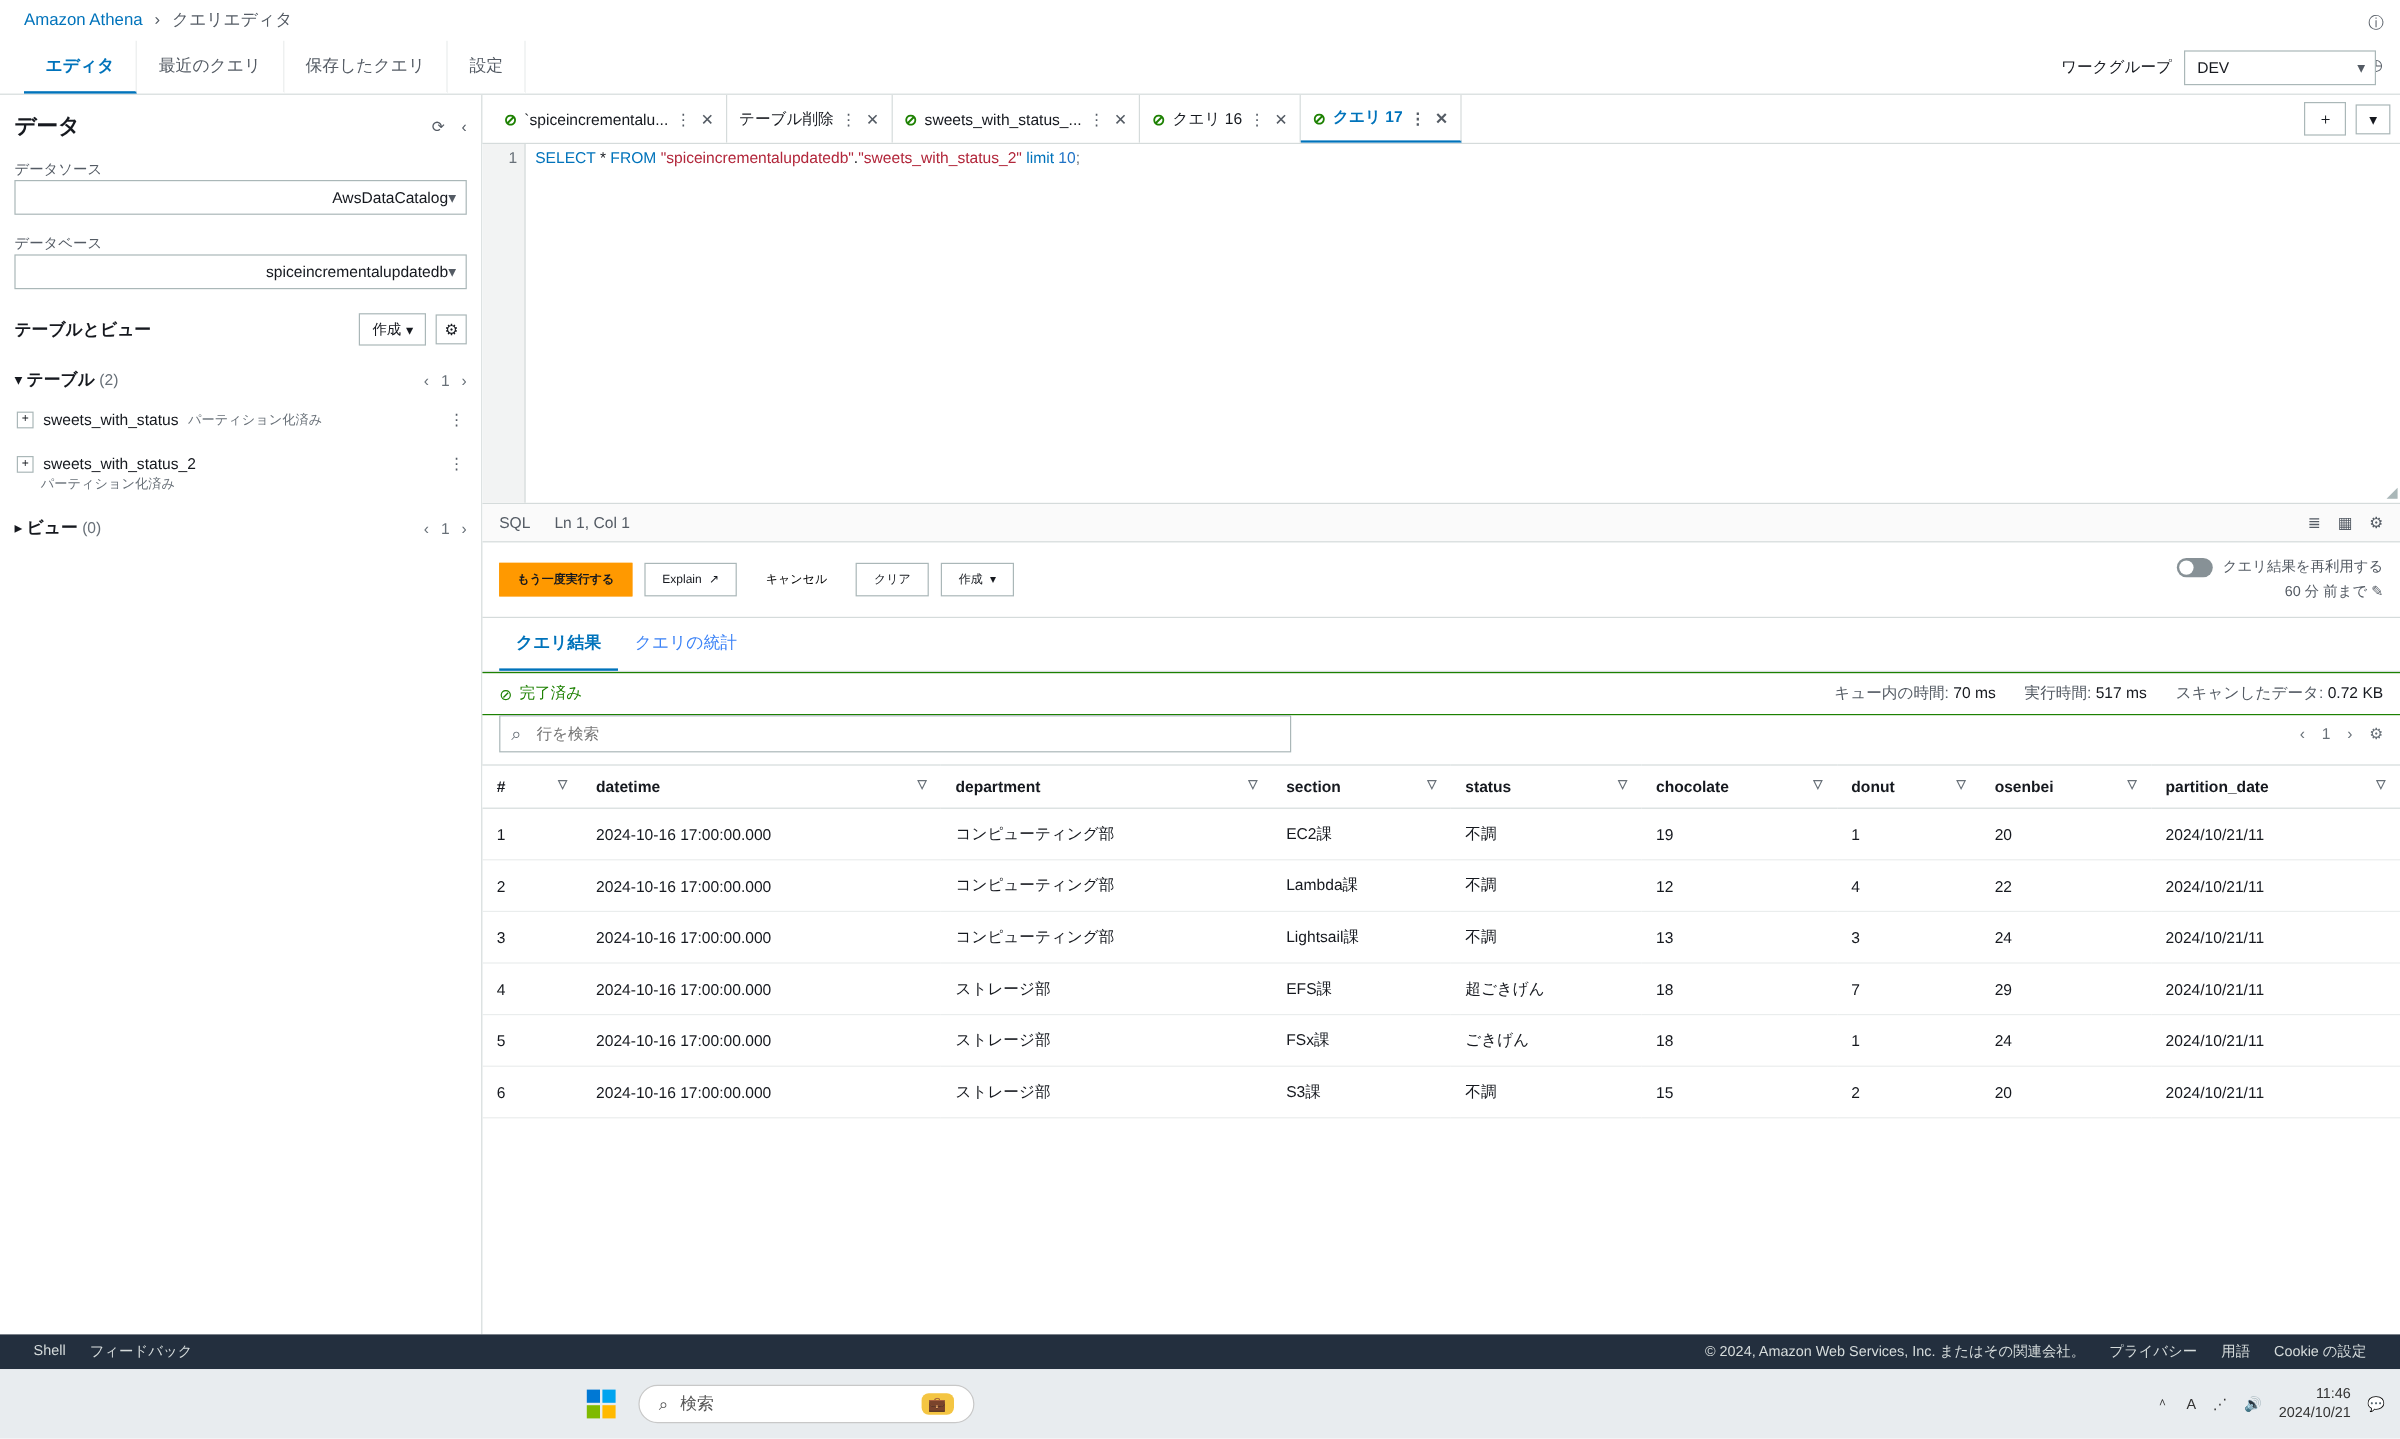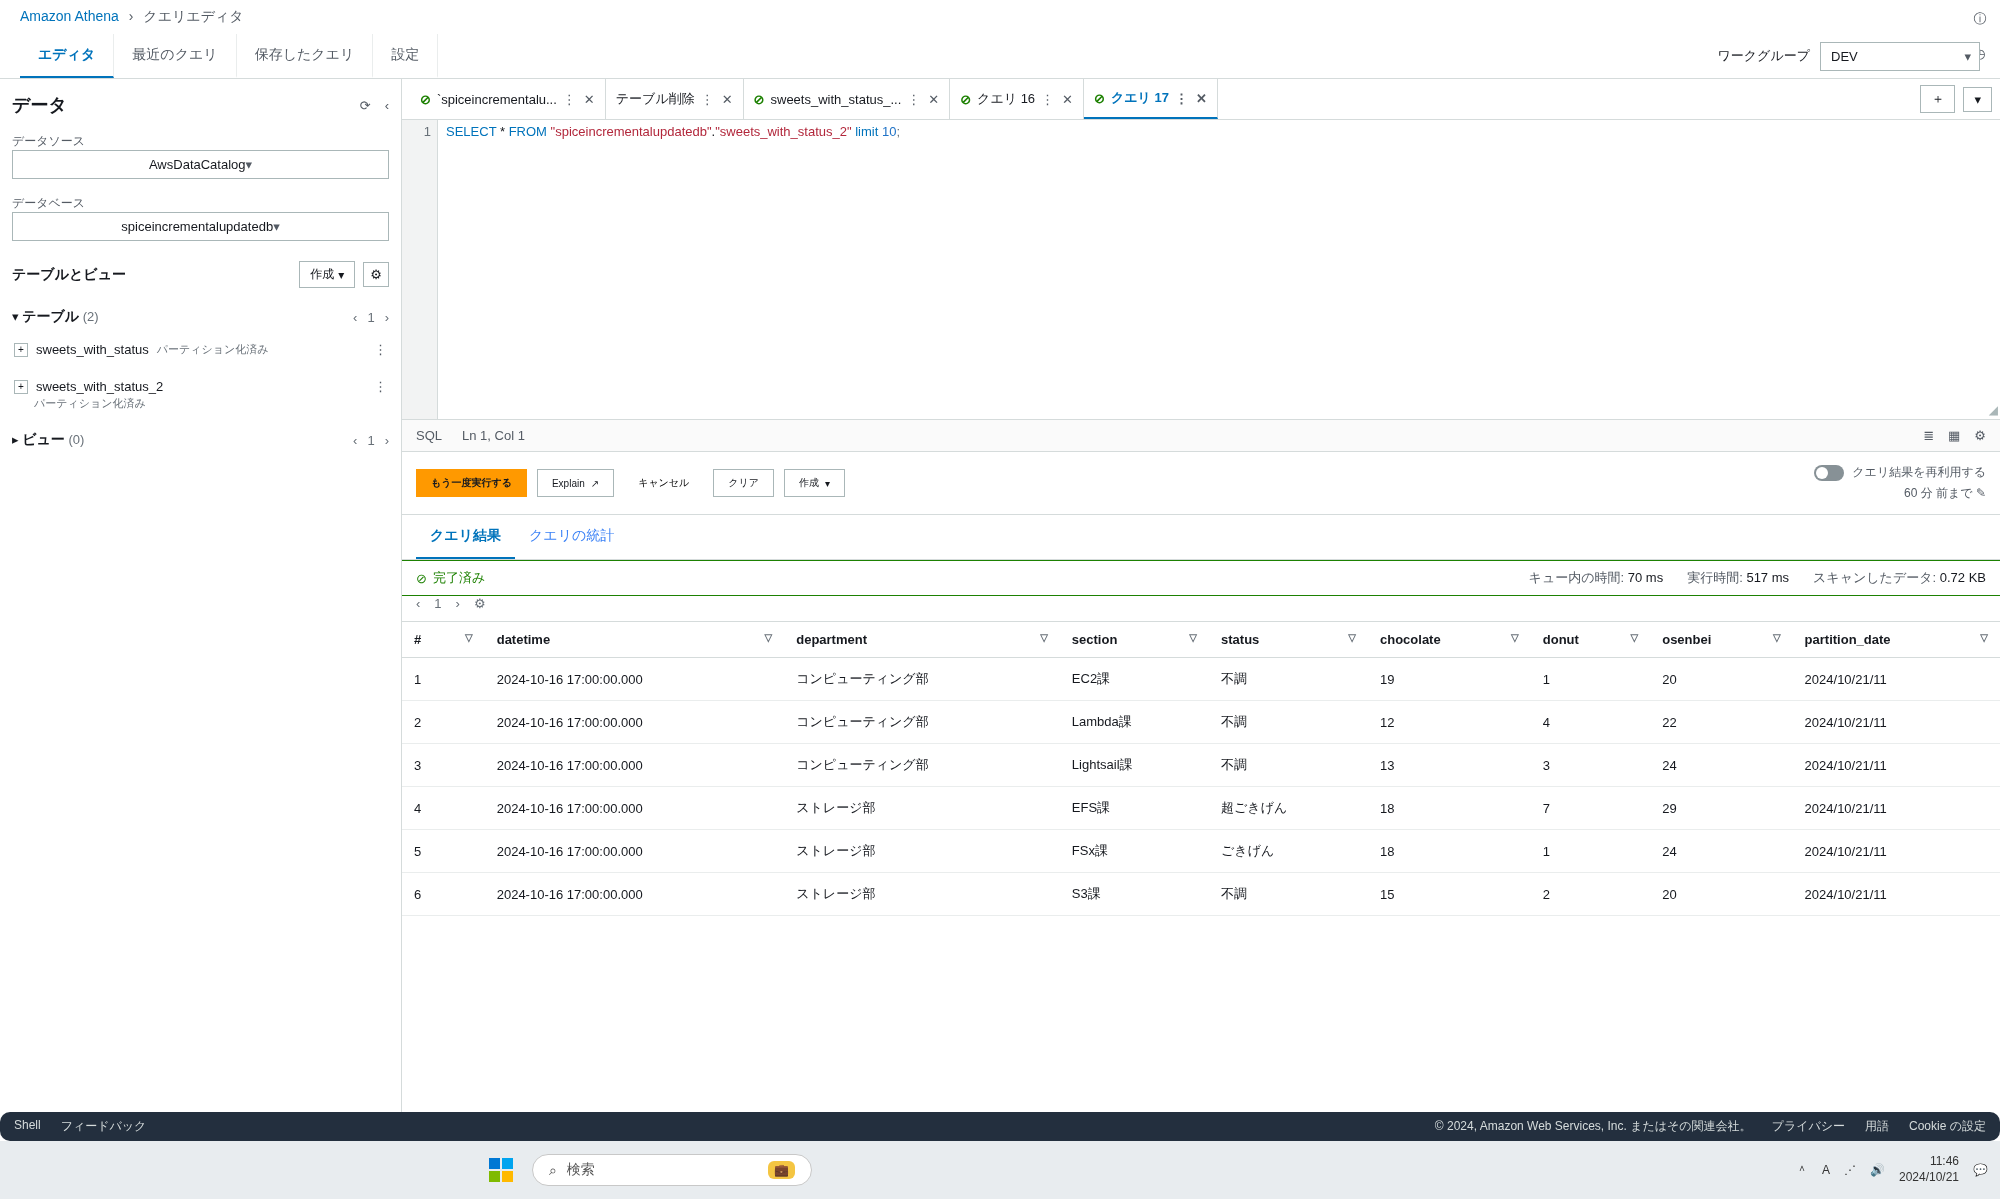--- a/index.html
+++ b/index.html
@@ -23,21 +23,21 @@
 
 
 .main { display: flex; flex: 1; overflow: hidden; }
 
 
 .sidebar { width: 402px; border-right: 1px solid #d5dbdb; display: flex; flex-direction: column; padding: 14px 12px; gap: 10px; }
 .side-head { display: flex; align-items: center; justify-content: space-between; }
 .side-title { font-size: 18px; font-weight: bold; }
 .side-icons { display: flex; gap: 14px; color: #545b64; }
 .side-label { font-size: 12px; color: #545b64; margin-top: 6px; }
-.side-select { border: 1px solid #aab7b8; padding: 6px 8px; display: flex; justify-content: center; align-items: center; background: #fff; }
+.side-select { border: 1px solid #aab7b8; padding: 6px 8px; display: flex; justify-content: flex-end; align-items: center; background: #fff; }
 .side-select .chev { color: #545b64; }
 .tv-row { display: flex; align-items: center; justify-content: space-between; margin-top: 10px; }
 .tv-title { font-weight: bold; font-size: 14px; }
 .tv-right { display: flex; gap: 8px; align-items: center; }
 .mini-btn { border: 1px solid #aab7b8; padding: 4px 10px; background: #fff; font-size: 12px; display: flex; align-items: center; gap: 4px; }
 .gear { border: 1px solid #aab7b8; padding: 4px 6px; background: #fff; }
 .filter-input { border: 1px solid #aab7b8; padding: 6px 8px 6px 28px; width: 100%; margin-top: 8px; position: relative; }
 .filter-wrap { position: relative; }
 .filter-wrap::before { content: "⌕"; position: absolute; left: 8px; top: 14px; color: #687078; font-size: 14px; }
 .tree-header { display: flex; align-items: center; justify-content: space-between; margin-top: 10px; }
@@ -117,21 +117,21 @@
 
 .table { width: 100%; border-collapse: collapse; }
 .table th { text-align: left; padding: 10px 12px; font-size: 13px; font-weight: bold; border-bottom: 1px solid #d5dbdb; border-top: 1px solid #d5dbdb; background: #fff; }
 .table th .sort { float: right; color: #687078; font-size: 10px; }
 .table td { padding: 12px 12px; font-size: 13px; border-bottom: 1px solid #eaeded; }
 
 
 .rightrail { position: absolute; right: 0; top: 0; width: 40px; display: flex; flex-direction: column; align-items: center; gap: 18px; padding-top: 10px; color: #545b64; }
 
 
-.footer { background: #232f3e; color: #d5dbdb; display: flex; justify-content: space-between; align-items: center; padding: 6px 14px; font-size: 12px; border-radius: 10px; }
+.footer { background: #232f3e; color: #d5dbdb; display: flex; justify-content: space-between; align-items: center; padding: 6px 28px; font-size: 12px; }
 .footer .left { display: flex; gap: 20px; }
 .footer .right { display: flex; gap: 20px; }
 .footer a { color: #d5dbdb; text-decoration: none; }
 
 
 .taskbar { background: #e8ecef; height: 58px; display: flex; align-items: center; padding: 0 10px; gap: 10px; position: relative; }
 .win-btn { width: 42px; height: 42px; display: flex; align-items: center; justify-content: center; margin-left: 470px; }
 .win-grid { display: grid; grid-template-columns: 11px 11px; grid-template-rows: 11px 11px; gap: 2px; }
 .win-grid div { background: #0078d4; }
 .win-grid div:nth-child(2) { background: #00a4ef; }
@@ -355,20 +355,23 @@
         </div>
         <div class="right">
           <span><span>キュー内の時間:</span> <b>70 ms</b></span>
           <span><span>実行時間:</span> <b>517 ms</b></span>
           <span><span>スキャンしたデータ:</span> <b>0.72 KB</b></span>
         </div>
       </div>
 
 
       <div class="results-search-row">
+        <div class="search-wrap">
+          <input class="search-input" placeholder="行を検索" style="">
+        </div>
         <div class="res-pager">
           <span>‹</span>
           <span>1</span>
           <span>›</span>
           <span>⚙</span>
         </div>
       </div>
 
       <table class="table">
         <thead>

